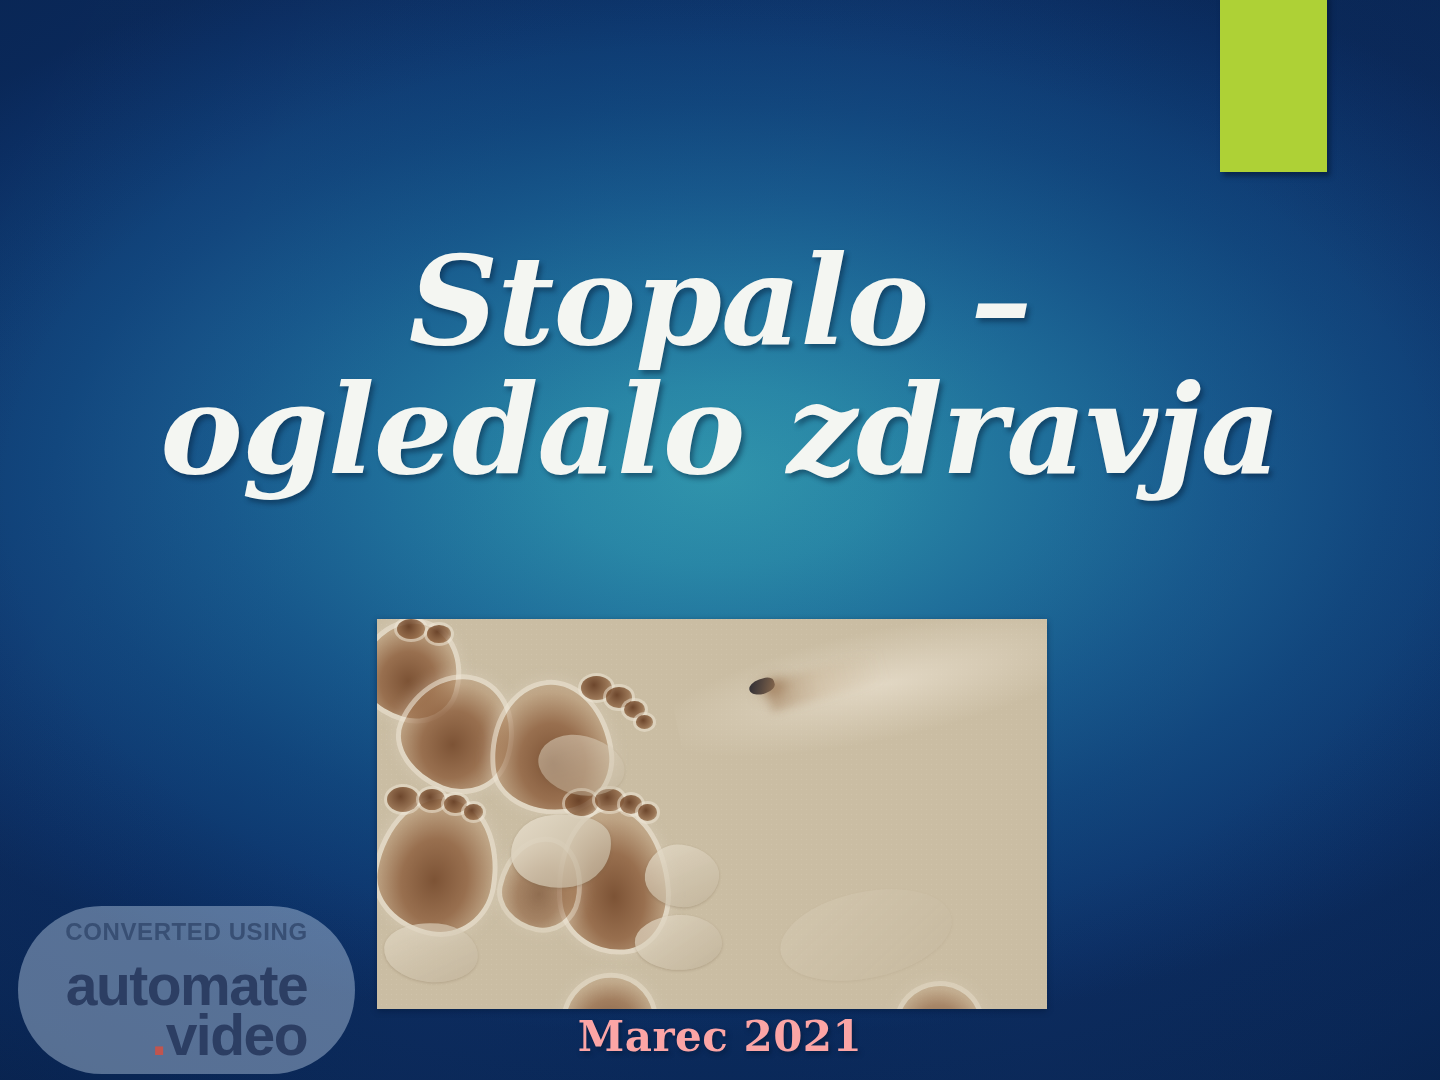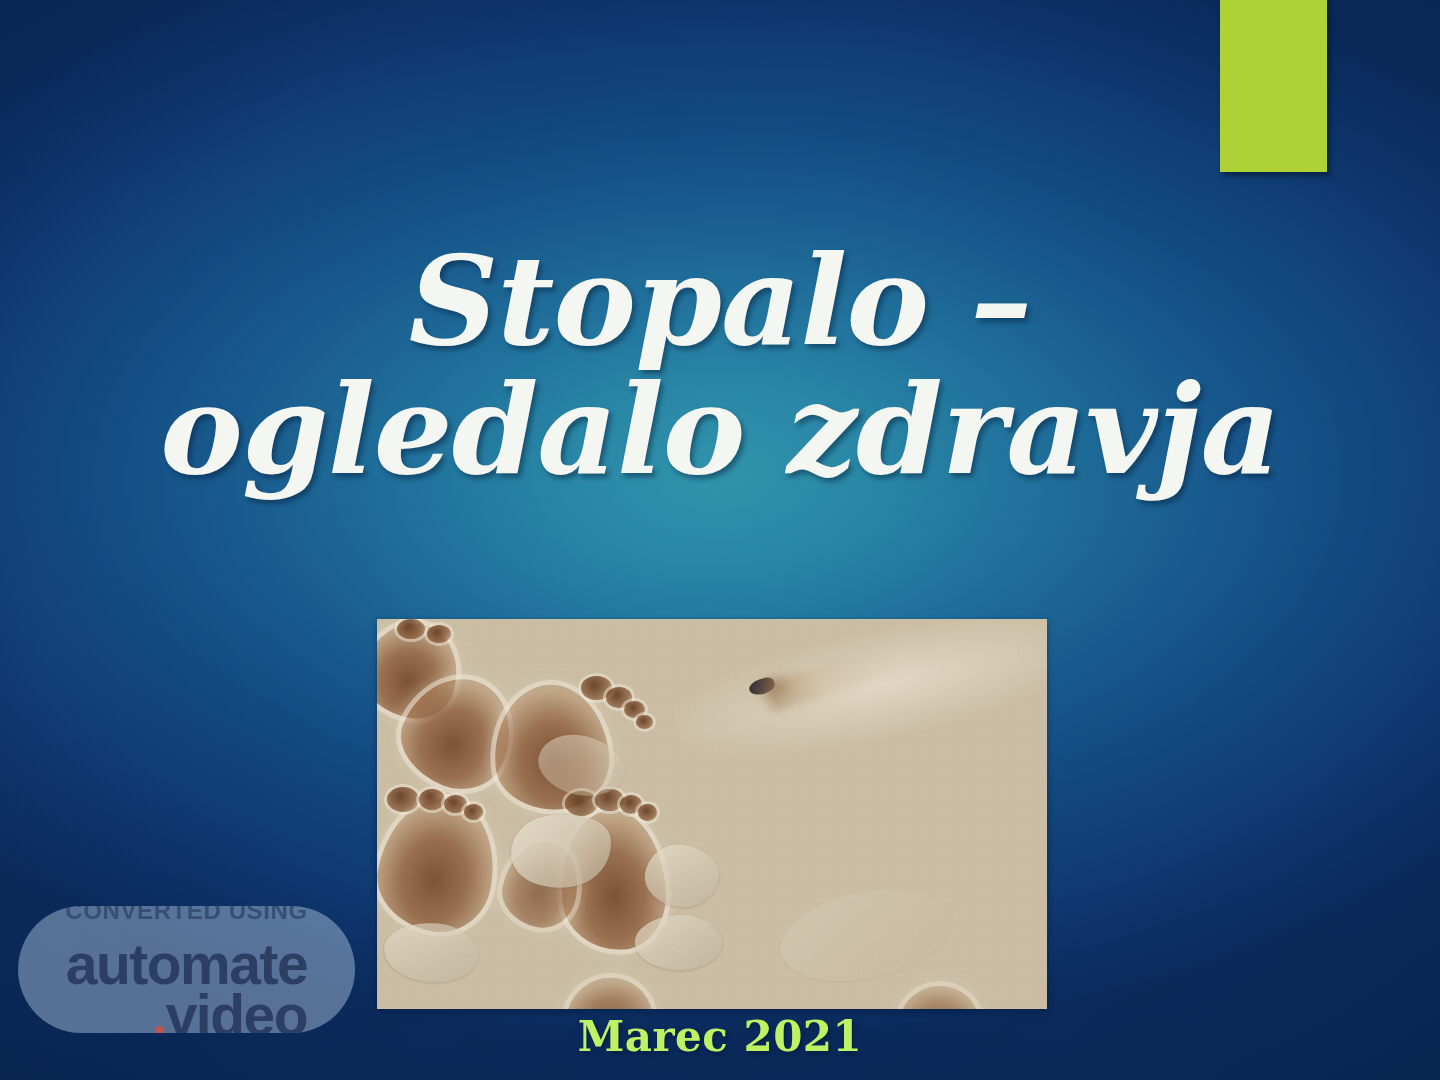--- a/index.html
+++ b/index.html
@@ -181,33 +181,33 @@
     background:linear-gradient(150deg, rgba(231,222,204,.88) 0%, rgba(209,197,175,.80) 55%, rgba(190,176,152,.72) 100%);
     box-shadow:0 1px 3px rgba(120,100,74,.38);
   }
 
   
   #date {
     position:absolute;
     left:0; right:0;
     top:1012px;
     text-align:center;
-    color:#bef264;
+    color:#fca5a5;
     font-family:"DejaVu Serif", serif;
     font-weight:bold;
     font-size:42px;
     letter-spacing:.5px;
     text-shadow:2px 3px 4px rgba(4,24,52,.55);
   }
 
   
   #watermark {
     position:absolute;
     left:18px; top:906px;
-    width:337px; height:127px;
+    width:337px; height:168px;
     border-radius:90px;
     background:rgba(196,214,236,.42);
     display:flex;
     flex-direction:column;
     align-items:center;
     justify-content:center;
     font-family:"Liberation Sans", sans-serif;
     overflow:hidden;
   }
   #wm-kicker {

